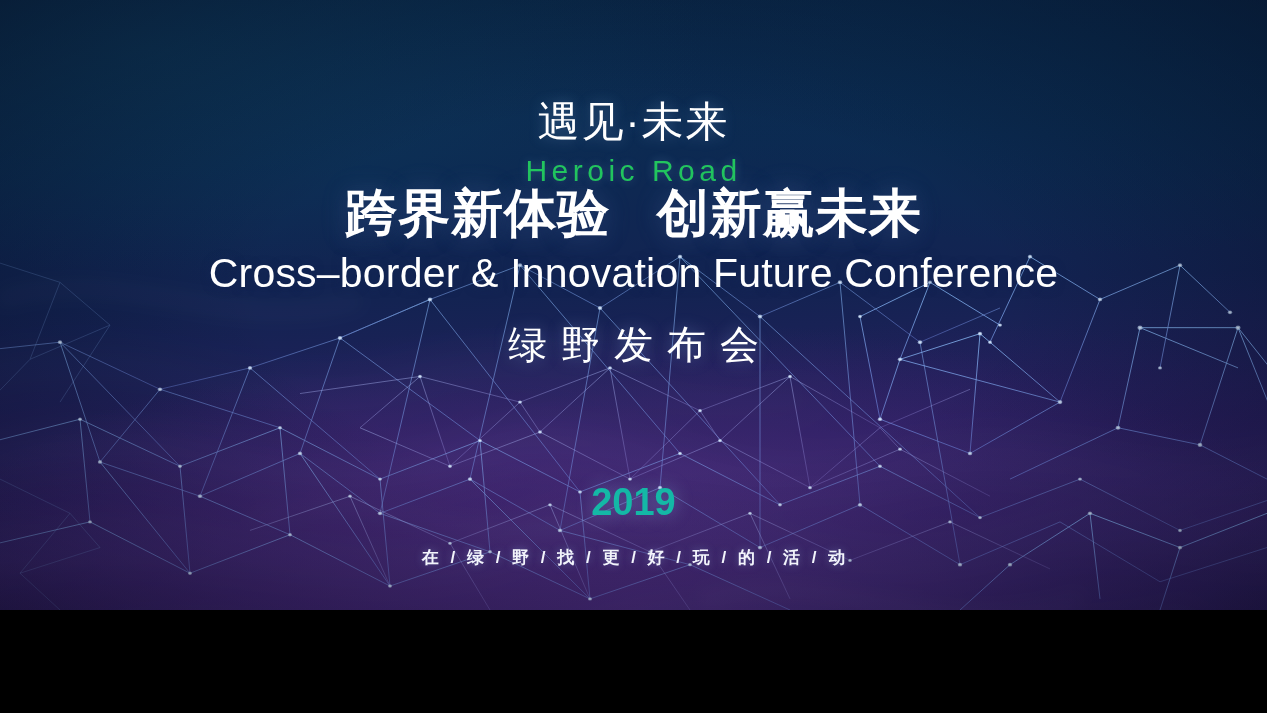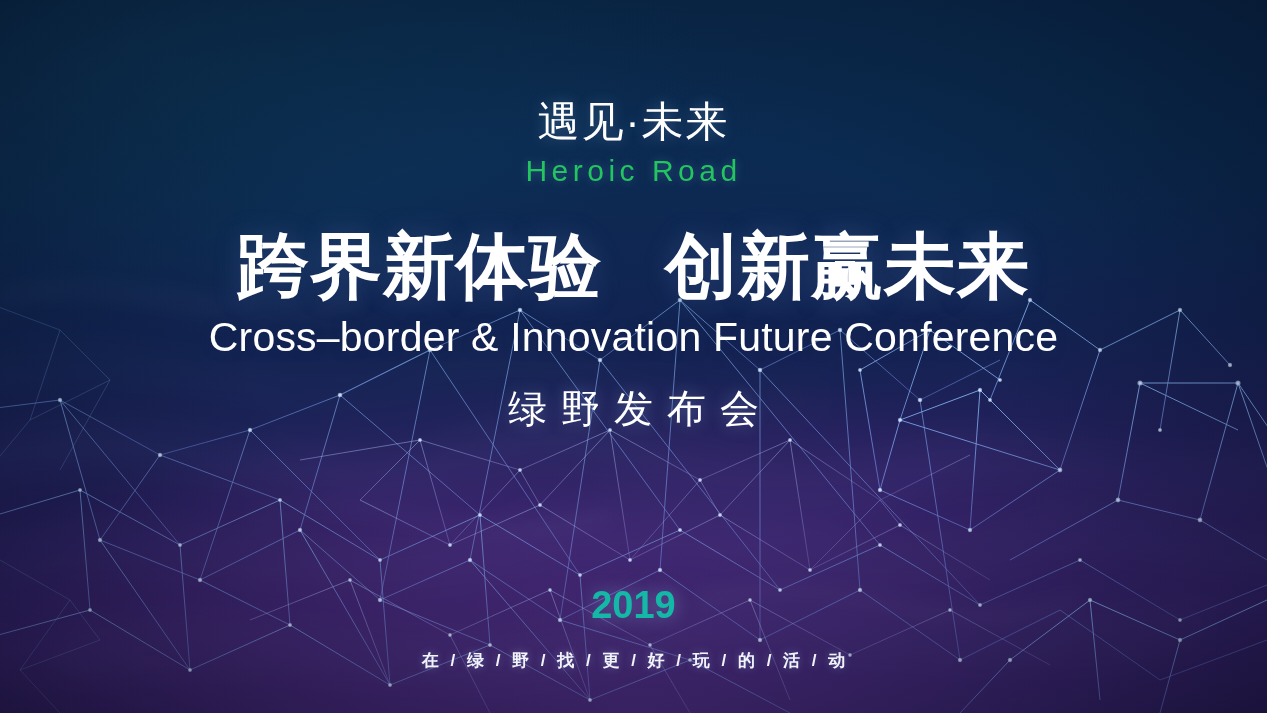--- a/index.html
+++ b/index.html
@@ -3,21 +3,21 @@
 <meta charset="utf-8">
 <style>
   html, body {
     margin: 0;
     padding: 0;
     background: #000;
   }
   #poster {
     position: relative;
     width: 1267px;
-    height: 713px;
+    height: 610px;
     overflow: hidden;
     font-family: "Liberation Sans", "DejaVu Sans", sans-serif;
     background: #0b2344;
   }
 
   
   .bg-base {
     position: absolute;
     inset: 0;
     background:
@@ -71,22 +71,21 @@
     margin-top: 13px;
     font-size: 30px;
     line-height: 1;
     color: #22c55e;
     font-weight: 300;
     letter-spacing: 4.5px;
     text-shadow: 0 0 10px rgba(150,200,255,0.28);
   }
 
   .headline {
-    margin-top: 43px;
-    font-size: 72px;
+    font-size: 52px;
     line-height: 1.05;
     color: #ffffff;
     font-weight: 700;
     letter-spacing: 1px;
     white-space: pre;
     text-shadow: 0 2px 16px rgba(20,40,90,0.55), 0 0 28px rgba(140,190,255,0.22);
   }
 
   .subhead {
     margin-top: 12px;

